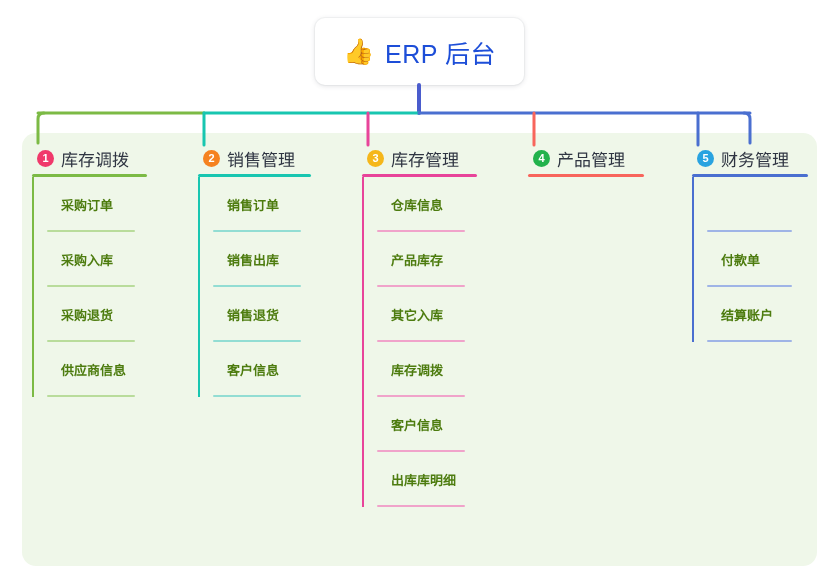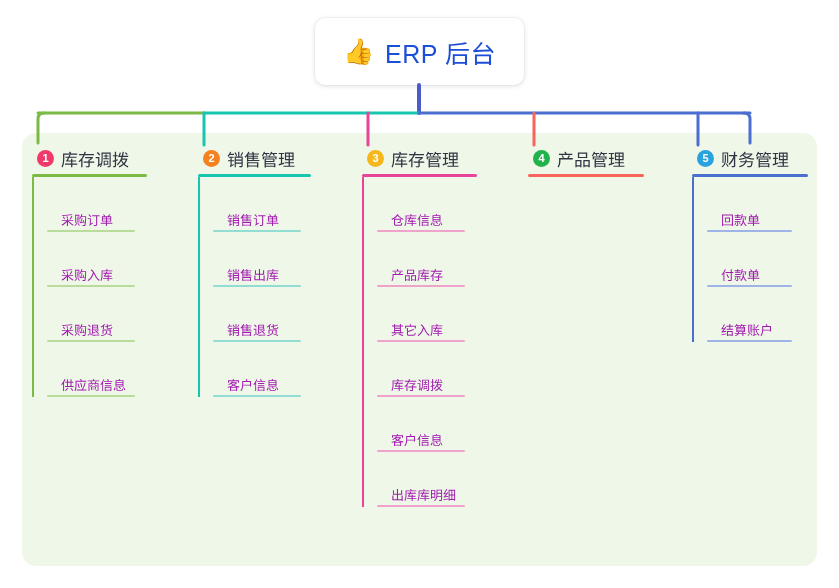--- a/index.html
+++ b/index.html
@@ -122,24 +122,25 @@
   .leaf {
     position: relative;
     height: 55px;
     box-sizing: border-box;
     display: flex;
     flex-direction: column;
     justify-content: flex-end;
   }
   .leaf-label {
     font-size: 13px;
-    color: #a21caf;
+    color: #4d7c0f;
     white-space: nowrap;
     padding-left: 15px;
-    padding-bottom: 1px;
+    padding-bottom: 16px;
+    font-weight: bold;
   }
   .leaf-rule {
     height: 2px;
     border-radius: 1px;
     margin-left: 1px;
   }
 </style>
 </head>
 <body>
 
@@ -263,21 +264,20 @@
       </div>
       <div class="column" style="left: 692px;">
         <div class="col-head">
           <span class="badge" style="background: rgb(41, 163, 224);">5</span>
           <span class="col-title">财务管理</span>
         </div>
         <div class="head-rule" style="background: rgb(74, 111, 208); width: 116px;"></div>
         <div class="children">
           <div class="spine" style="background: rgb(74, 111, 208); left: 0px;"></div>
           <div class="leaf">
-            <div class="leaf-label">回款单</div>
             <div class="leaf-rule" style="background: rgb(159, 180, 230); width: 85px;"></div>
           </div>
           <div class="leaf">
             <div class="leaf-label">付款单</div>
             <div class="leaf-rule" style="background: rgb(159, 180, 230); width: 85px;"></div>
           </div>
           <div class="leaf">
             <div class="leaf-label">结算账户</div>
             <div class="leaf-rule" style="background: rgb(159, 180, 230); width: 85px;"></div>
           </div>

